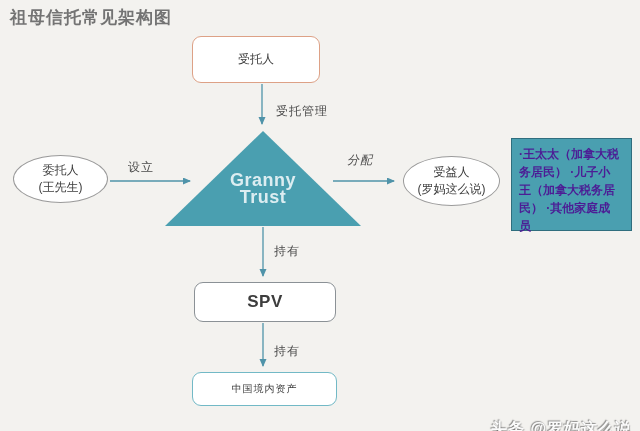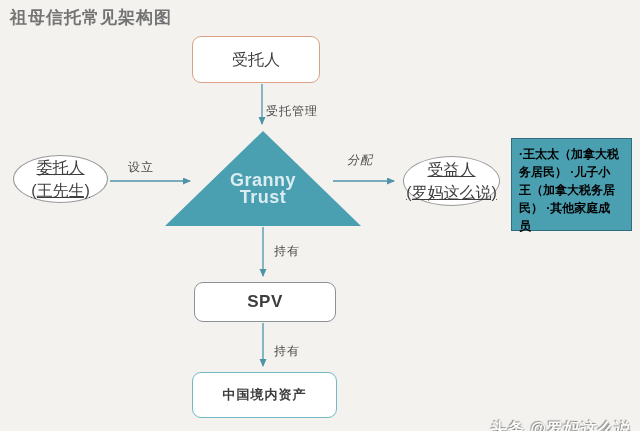--- a/index.html
+++ b/index.html
@@ -5,33 +5,33 @@
   :root{
     --bg:#f3f2ef; --teal:#4A9FB0; --arrow:#4f93a9; --trustee_border:#DDA186;
     --ellipse_border:#9a9a9a; --spv_border:#8b9196; --assets_border:#72b9c6;
     --benef_border:#2f6e7e; --text_dark:#3d3d3d; --triangle_text:#dcedf1;
   }
   *{margin:0;padding:0;box-sizing:border-box;}
   body{font-family:"Liberation Sans","DejaVu Sans",sans-serif;}
   .canvas{position:relative;width:640px;height:431px;background:var(--bg);overflow:hidden;}
   .title{position:absolute;left:10px;top:6px;font-size:17px;font-weight:bold;color:#737373;letter-spacing:1px;}
   svg.connectors{position:absolute;left:0;top:0;}
-  .node{position:absolute;background:#fff;color:var(--text_dark);display:flex;flex-direction:column;justify-content:center;align-items:center;text-align:center;font-size:16px;line-height:1.45;}
+  .node{position:absolute;background:#fff;color:var(--text_dark);display:flex;flex-direction:column;justify-content:center;align-items:center;text-align:center;font-size:12px;line-height:1.45;}
   .rounded{border-radius:9px;}
   .trustee{left:192px;top:36px;width:128px;height:47px;border:1px solid var(--trustee_border);}
-  .ellipse{border-radius:50%;border:1px solid var(--ellipse_border);text-decoration:underline;}
+  .ellipse{border-radius:50%;border:1px solid var(--ellipse_border);}
   .settlor{left:13px;top:155px;width:95px;height:48px;}
   .beneficiary{left:403px;top:156px;width:97px;height:50px;}
   .spv{left:194px;top:282px;width:142px;height:40px;border:1px solid var(--spv_border);font-size:17px;font-weight:bold;letter-spacing:.5px;}
-  .assets{left:192px;top:372px;width:145px;height:46px;border:1.5px solid var(--assets_border);font-size:13px;font-weight:700;letter-spacing:1px;}
+  .assets{left:192px;top:372px;width:145px;height:34px;border:1.5px solid var(--assets_border);font-size:10px;font-weight:400;letter-spacing:1px;}
   .trust-label{position:absolute;left:213px;top:172px;width:100px;text-align:center;color:var(--triangle_text);font-weight:bold;font-size:18px;line-height:17px;letter-spacing:.5px;}
-  .benef-box{position:absolute;left:511px;top:138px;width:121px;height:93px;background:var(--teal);border:1.5px solid var(--benef_border);color:#000000;font-size:12px;font-weight:600;line-height:1.5;padding:6px 10px 4px 7px;}
+  .benef-box{position:absolute;left:511px;top:138px;width:121px;height:93px;background:var(--teal);border:1.5px solid var(--benef_border);color:#4c1d95;font-size:12px;font-weight:600;line-height:1.5;padding:6px 10px 4px 7px;}
   .benef-box span{display:inline;}
   .edge-label{position:absolute;font-size:12px;color:#4a4a4a;letter-spacing:1px;}
-  .lbl-manage{left:266px;top:103px;}
+  .lbl-manage{left:276px;top:103px;}
   .lbl-setup{left:128px;top:159px;}
   .lbl-distribute{left:347px;top:152px;font-style:italic;}
   .lbl-hold1{left:274px;top:243px;}
   .lbl-hold2{left:274px;top:343px;}
   .watermark{position:absolute;right:8px;top:419px;font-size:16px;font-weight:bold;color:#fbfbfb;letter-spacing:1px;
     text-shadow:-1px -1px 1px rgba(60,60,60,.55),1px 1px 1px rgba(90,90,90,.4);}
 </style>
 </head>
 <body>
 

